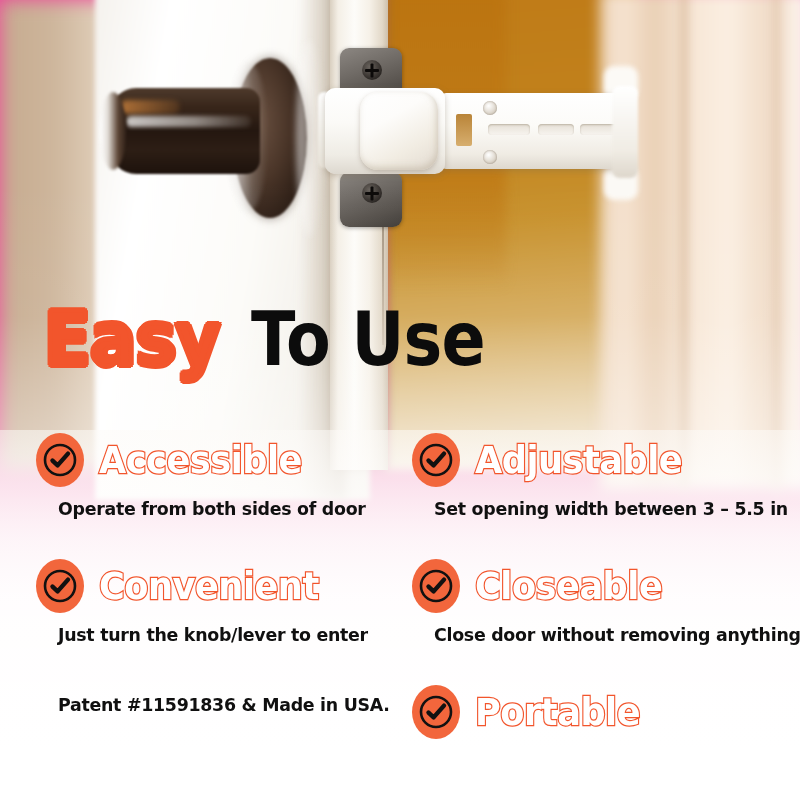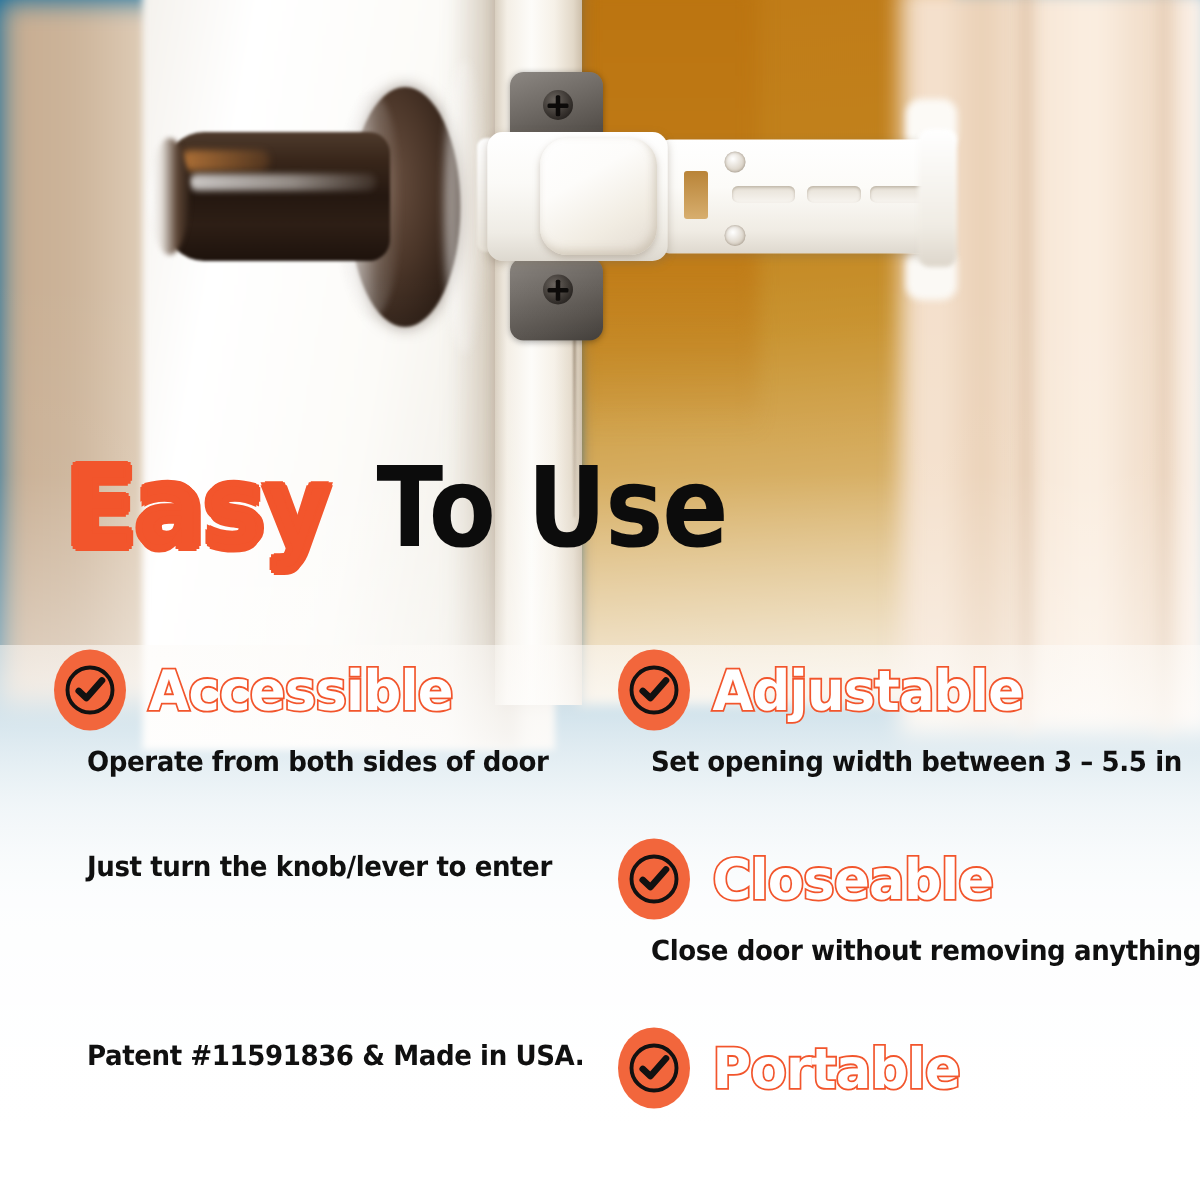--- a/index.html
+++ b/index.html
@@ -8,21 +8,21 @@
     background: #ffffff;
   }
   body {
     font-family: "Liberation Sans", sans-serif;
   }
   #page {
     position: relative;
     width: 800px;
     height: 748px;
     overflow: hidden;
-    background: #0369a1;
+    background: #ec4899;
   }
 
   
   .photo {
     position: absolute;
     left: 0; top: 0;
     width: 800px;
     height: 800px;
     overflow: hidden;
   }
@@ -443,20 +443,29 @@
             <circle cx="17" cy="17" r="15" fill="none" stroke="#111111" stroke-width="2.6"></circle>
             <path d="M9.5 17.6 L14.6 22.4 L25 10.6" fill="none" stroke="#111111" stroke-width="4.4" stroke-linecap="round" stroke-linejoin="round"></path>
           </svg>
         </span>
         <span class="feat-title">Adjustable</span>
       </div>
       <div class="feat-desc">Set opening width between  3 – 5.5 in</div>
     </div>
 
     <div class="feature col-left">
+      <div class="feat-head">
+        <span class="check-icon">
+          <svg width="34" height="34" viewBox="0 0 34 34">
+            <circle cx="17" cy="17" r="15" fill="none" stroke="#111111" stroke-width="2.6"></circle>
+            <path d="M9.5 17.6 L14.6 22.4 L25 10.6" fill="none" stroke="#111111" stroke-width="4.4" stroke-linecap="round" stroke-linejoin="round"></path>
+          </svg>
+        </span>
+        <span class="feat-title">Convenient</span>
+      </div>
       <div class="feat-desc">Just turn the knob/lever to enter</div>
     </div>
 
     <div class="feature col-right">
       <div class="feat-head">
         <span class="check-icon">
           <svg width="34" height="34" viewBox="0 0 34 34">
             <circle cx="17" cy="17" r="15" fill="none" stroke="#111111" stroke-width="2.6"></circle>
             <path d="M9.5 17.6 L14.6 22.4 L25 10.6" fill="none" stroke="#111111" stroke-width="4.4" stroke-linecap="round" stroke-linejoin="round"></path>
           </svg>

